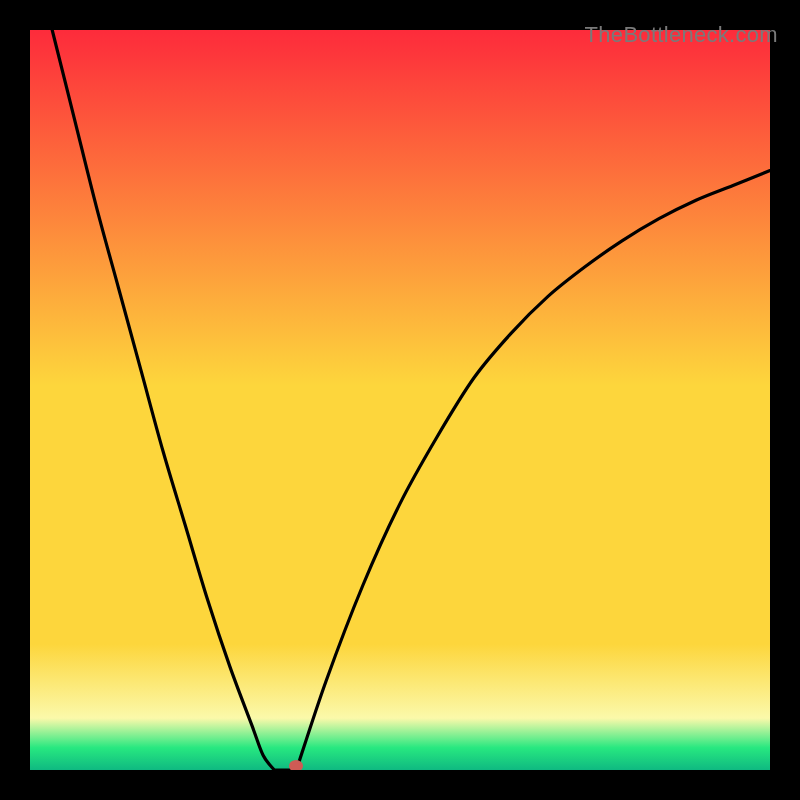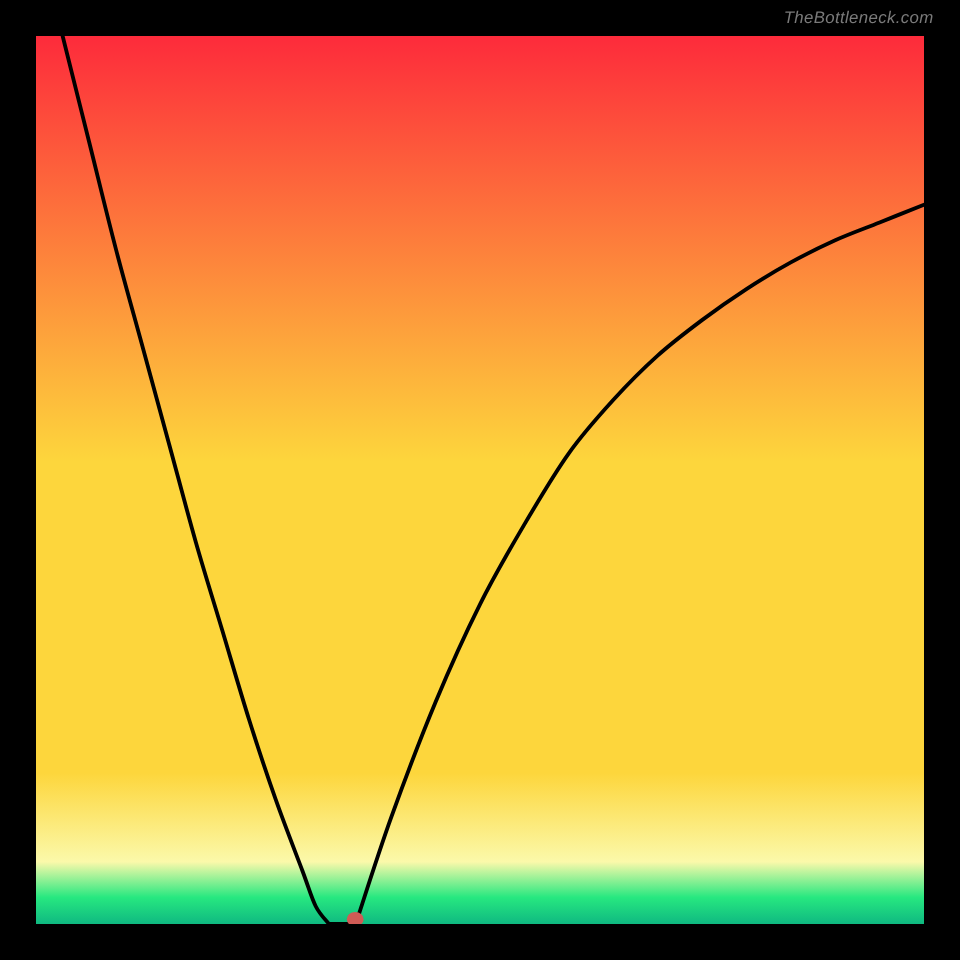--- a/index.html
+++ b/index.html
@@ -23,27 +23,26 @@
     width: 740px;
     height: 740px;
     overflow: hidden;
   }
   .gradient {
     position: absolute;
     inset: 0;
   }
   .watermark {
     position: absolute;
-    top: 6px;
+    top: 22px;
     right: 22px;
     color: #7a7a7a;
-    font-size: 14px;
+    font-size: 22px;
     letter-spacing: 0.3px;
     user-select: none;
-    font-style: italic;
   }
   svg.curve {
     position: absolute;
     inset: 0;
   }
   .marker {
     position: absolute;
     width: 14px;
     height: 12px;
     border-radius: 50%;

